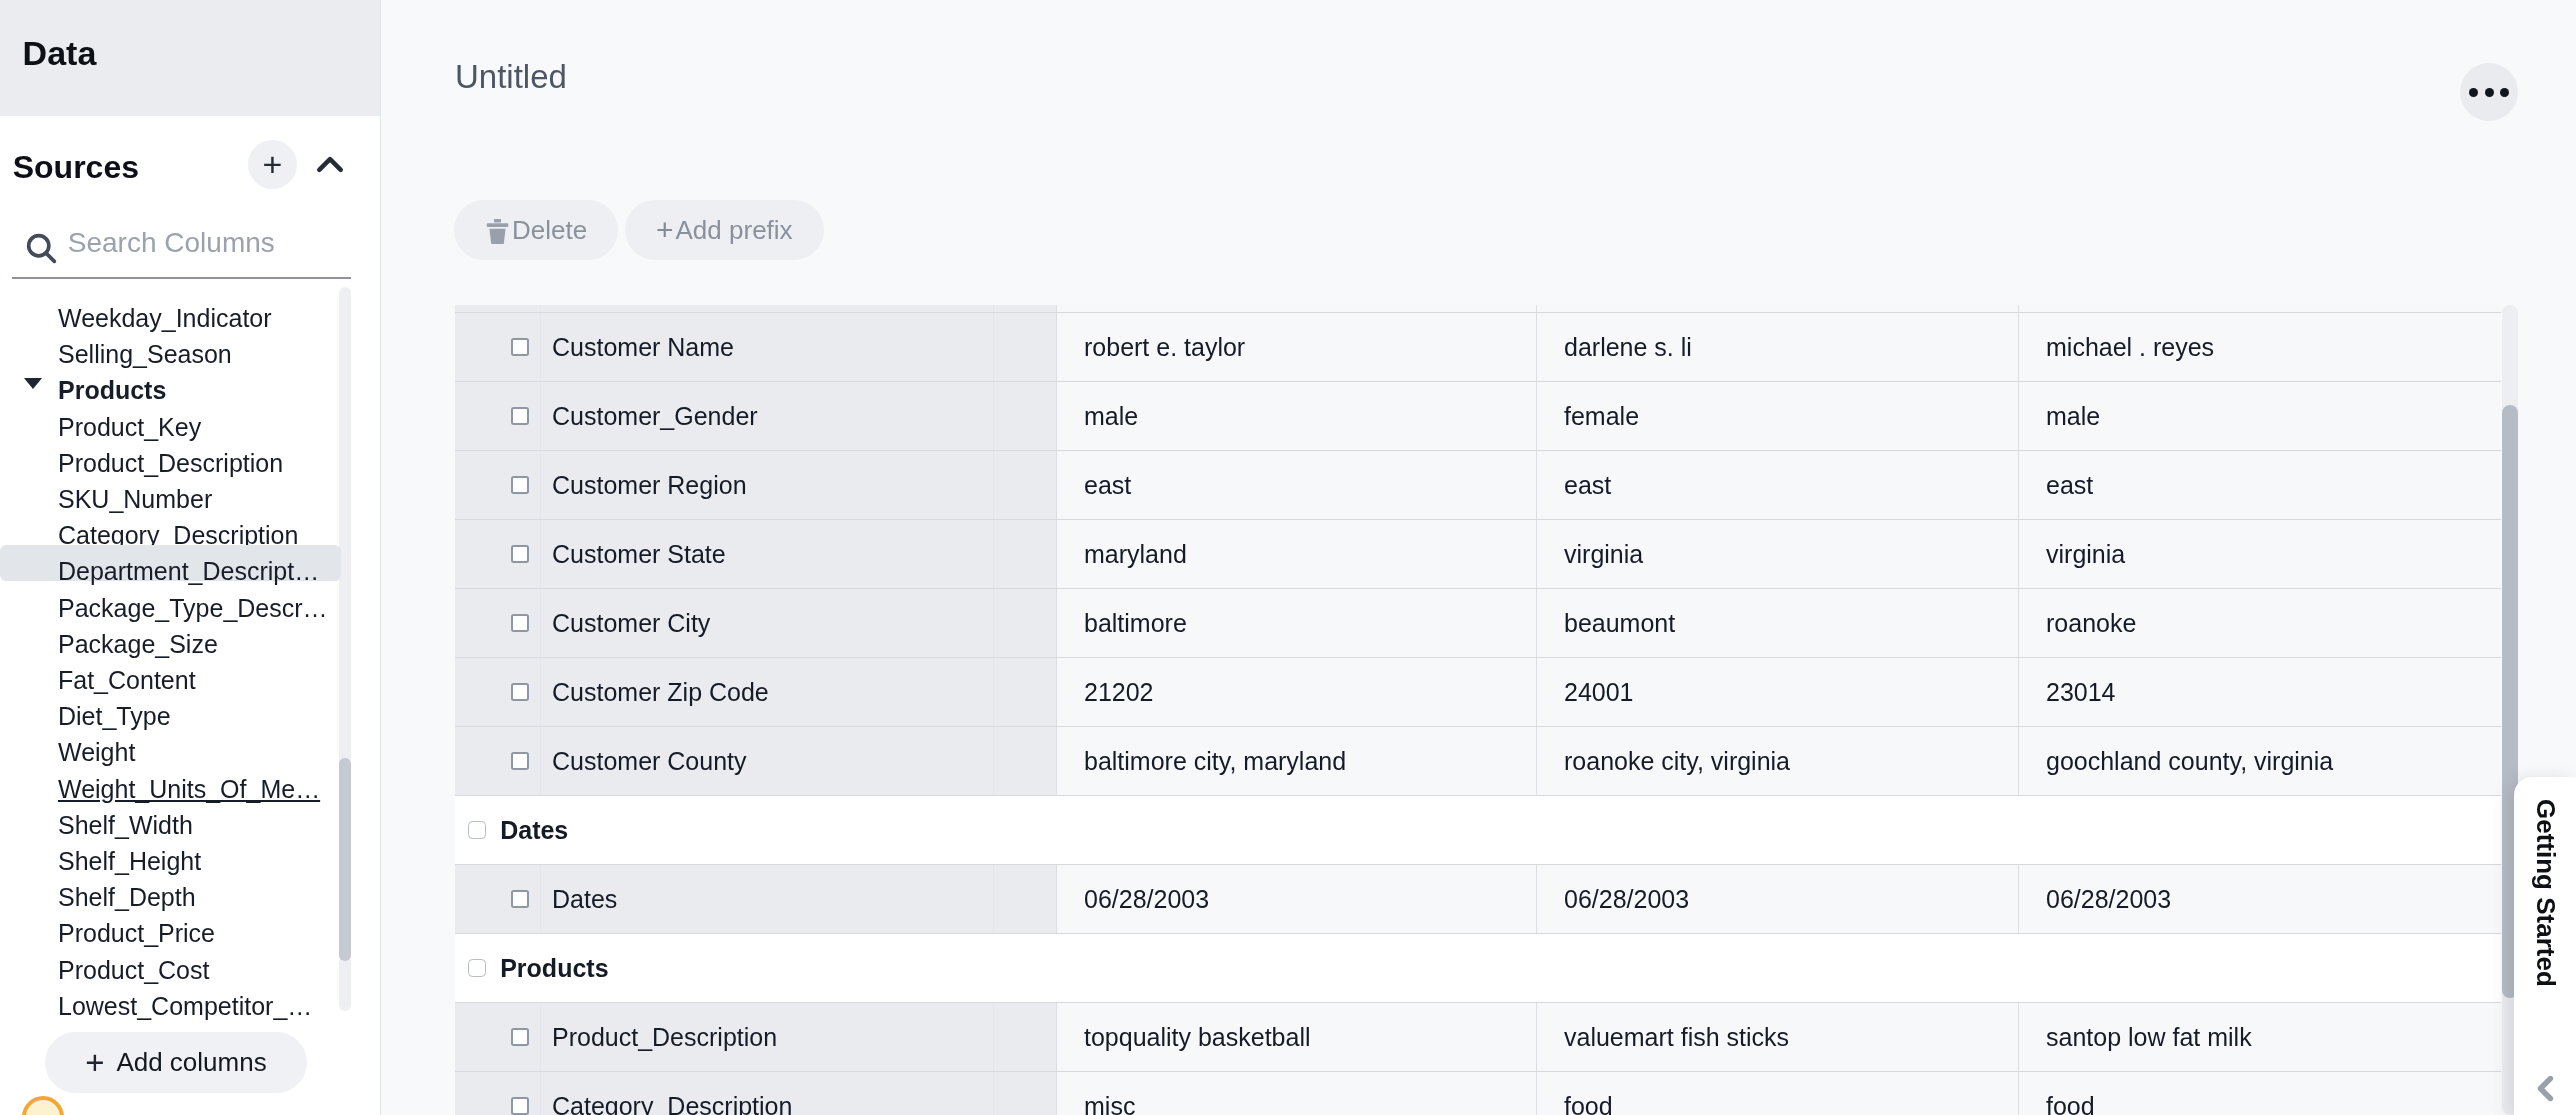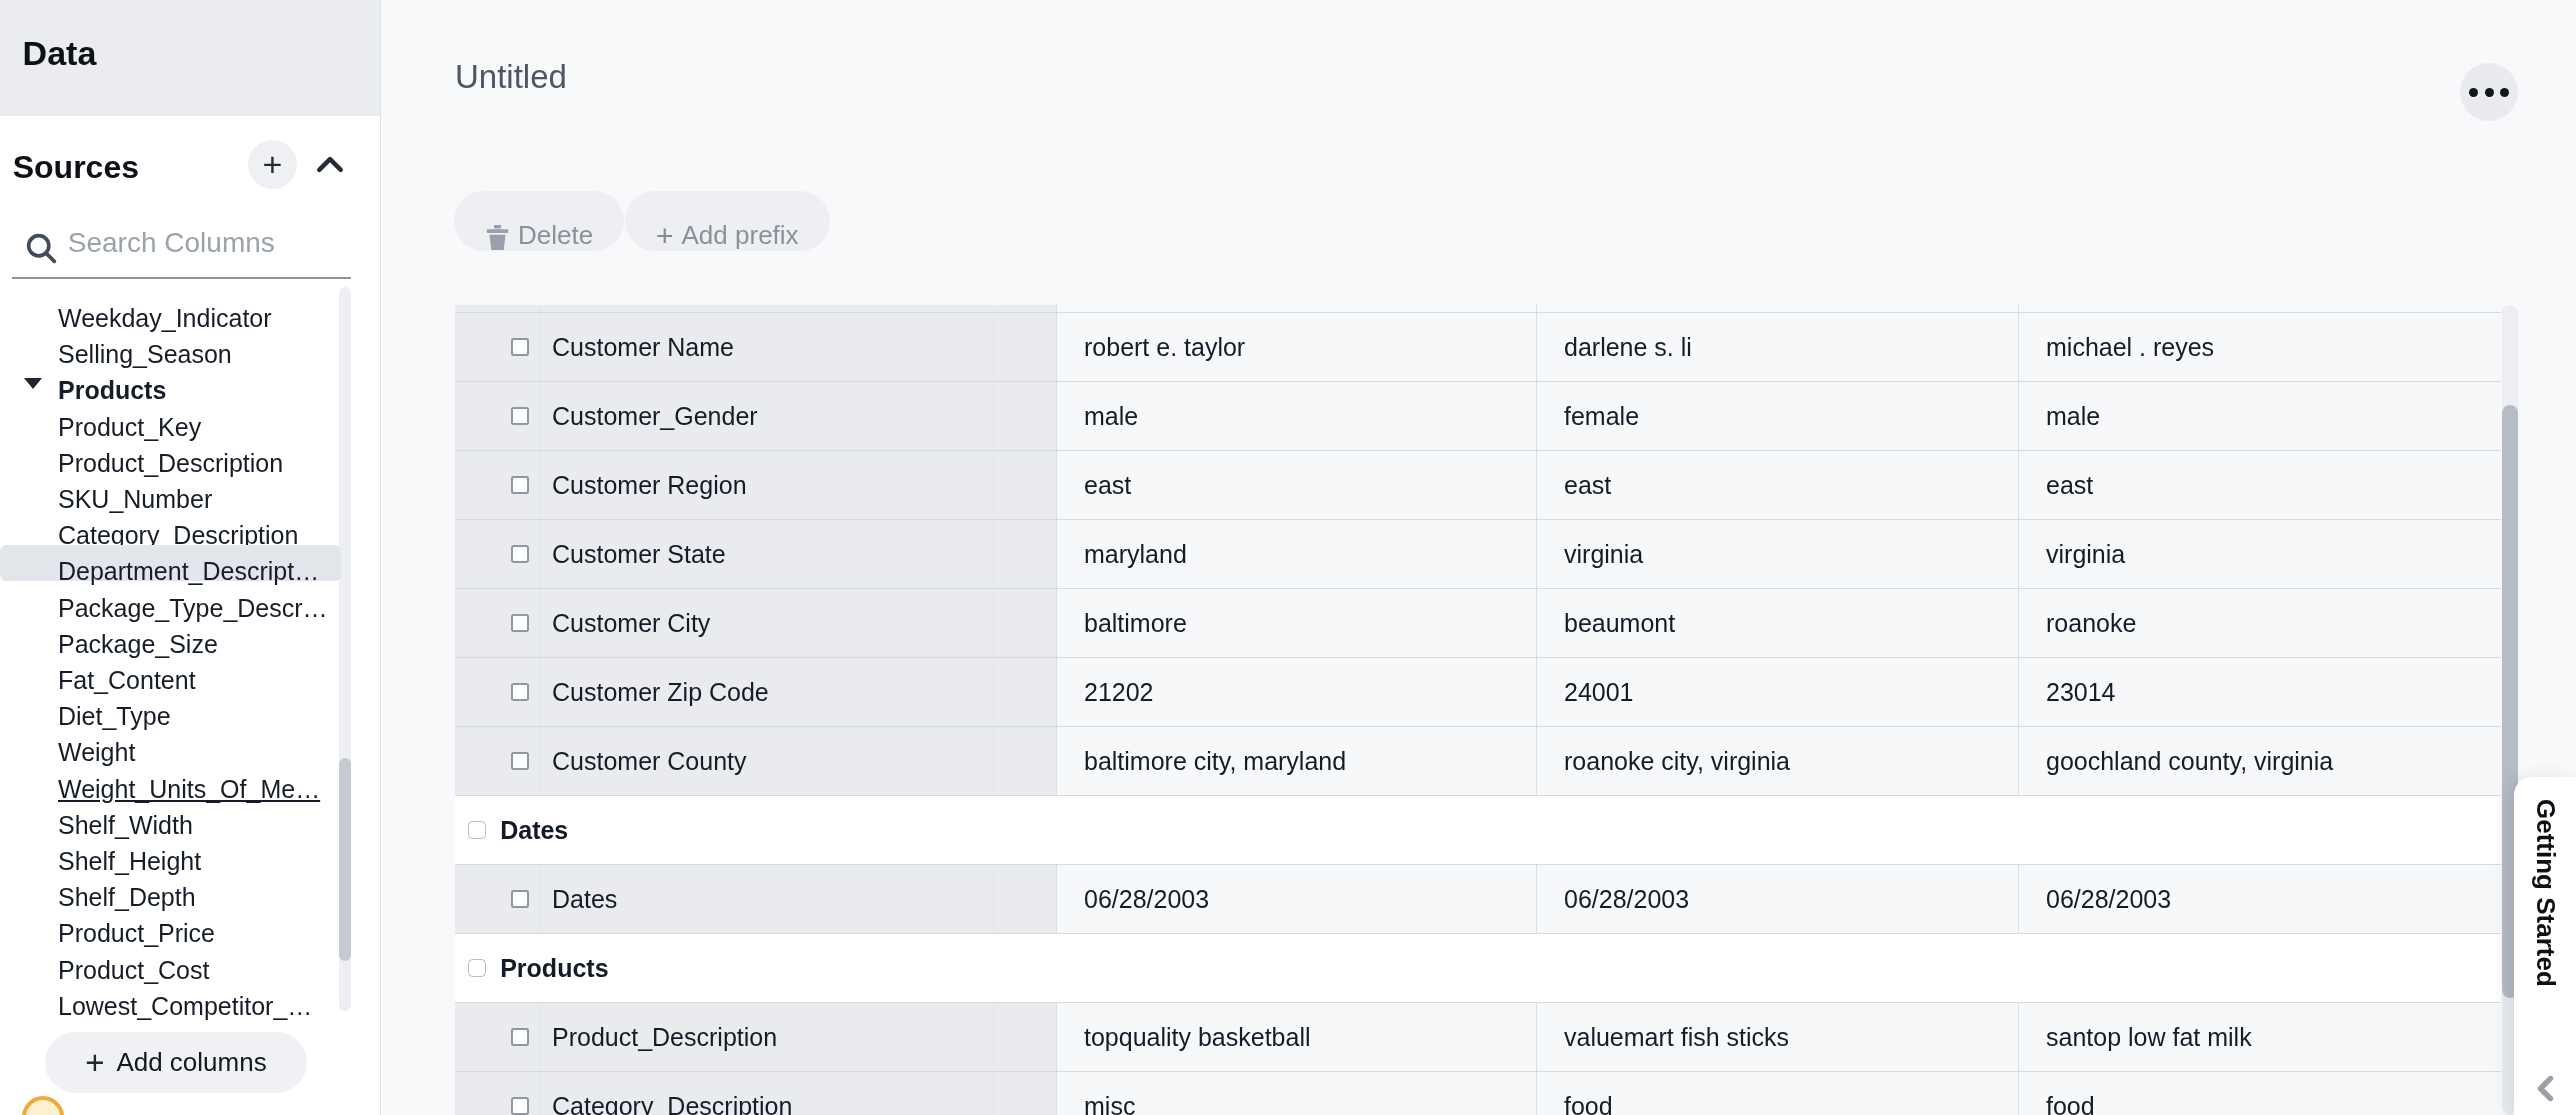--- a/index.html
+++ b/index.html
@@ -64,22 +64,22 @@
     border:4.5px solid #f2a838; background:#fdf2cf; cursor:pointer;
   }
   
   .page-title { position:absolute; left:455px; top:58px; font-size:33px; font-weight:500; color:#4d5666; cursor:text; }
   .more-btn {
     position:absolute; left:2460px; top:63px; width:58px; height:58px; border-radius:50%;
     background:#e9ebef; display:flex; align-items:center; justify-content:center; gap:6.3px; cursor:pointer;
   }
   .more-btn .dot { width:9px; height:9px; border-radius:50%; background:#10151e; }
   .toolbar-btn {
-    position:absolute; top:191px; height:60px; border-radius:30px; background:#edeff2;
-    display:flex; align-items:flex-end; gap:8px; padding:0 31px; cursor:default;
+    position:absolute; top:200px; height:60px; border-radius:30px; background:#edeff2;
+    display:flex; align-items:center; gap:2px; padding:0 31px; cursor:default;
   }
   .toolbar-btn .tlabel { font-size:26px; font-weight:500; color:#8a919c; }
   .toolbar-btn .plus { font-size:30px; font-weight:300; color:#848b96; line-height:1; }
   .btn-delete { left:454px; }
   .btn-prefix { left:625px; }
   
   .data-table {
     position:absolute; left:455px; top:305px; width:2046px; height:810px; overflow:hidden;
   }
   .trow { display:flex; width:2046px; height:69px; border-bottom:1.8px solid #d6d9de; }

